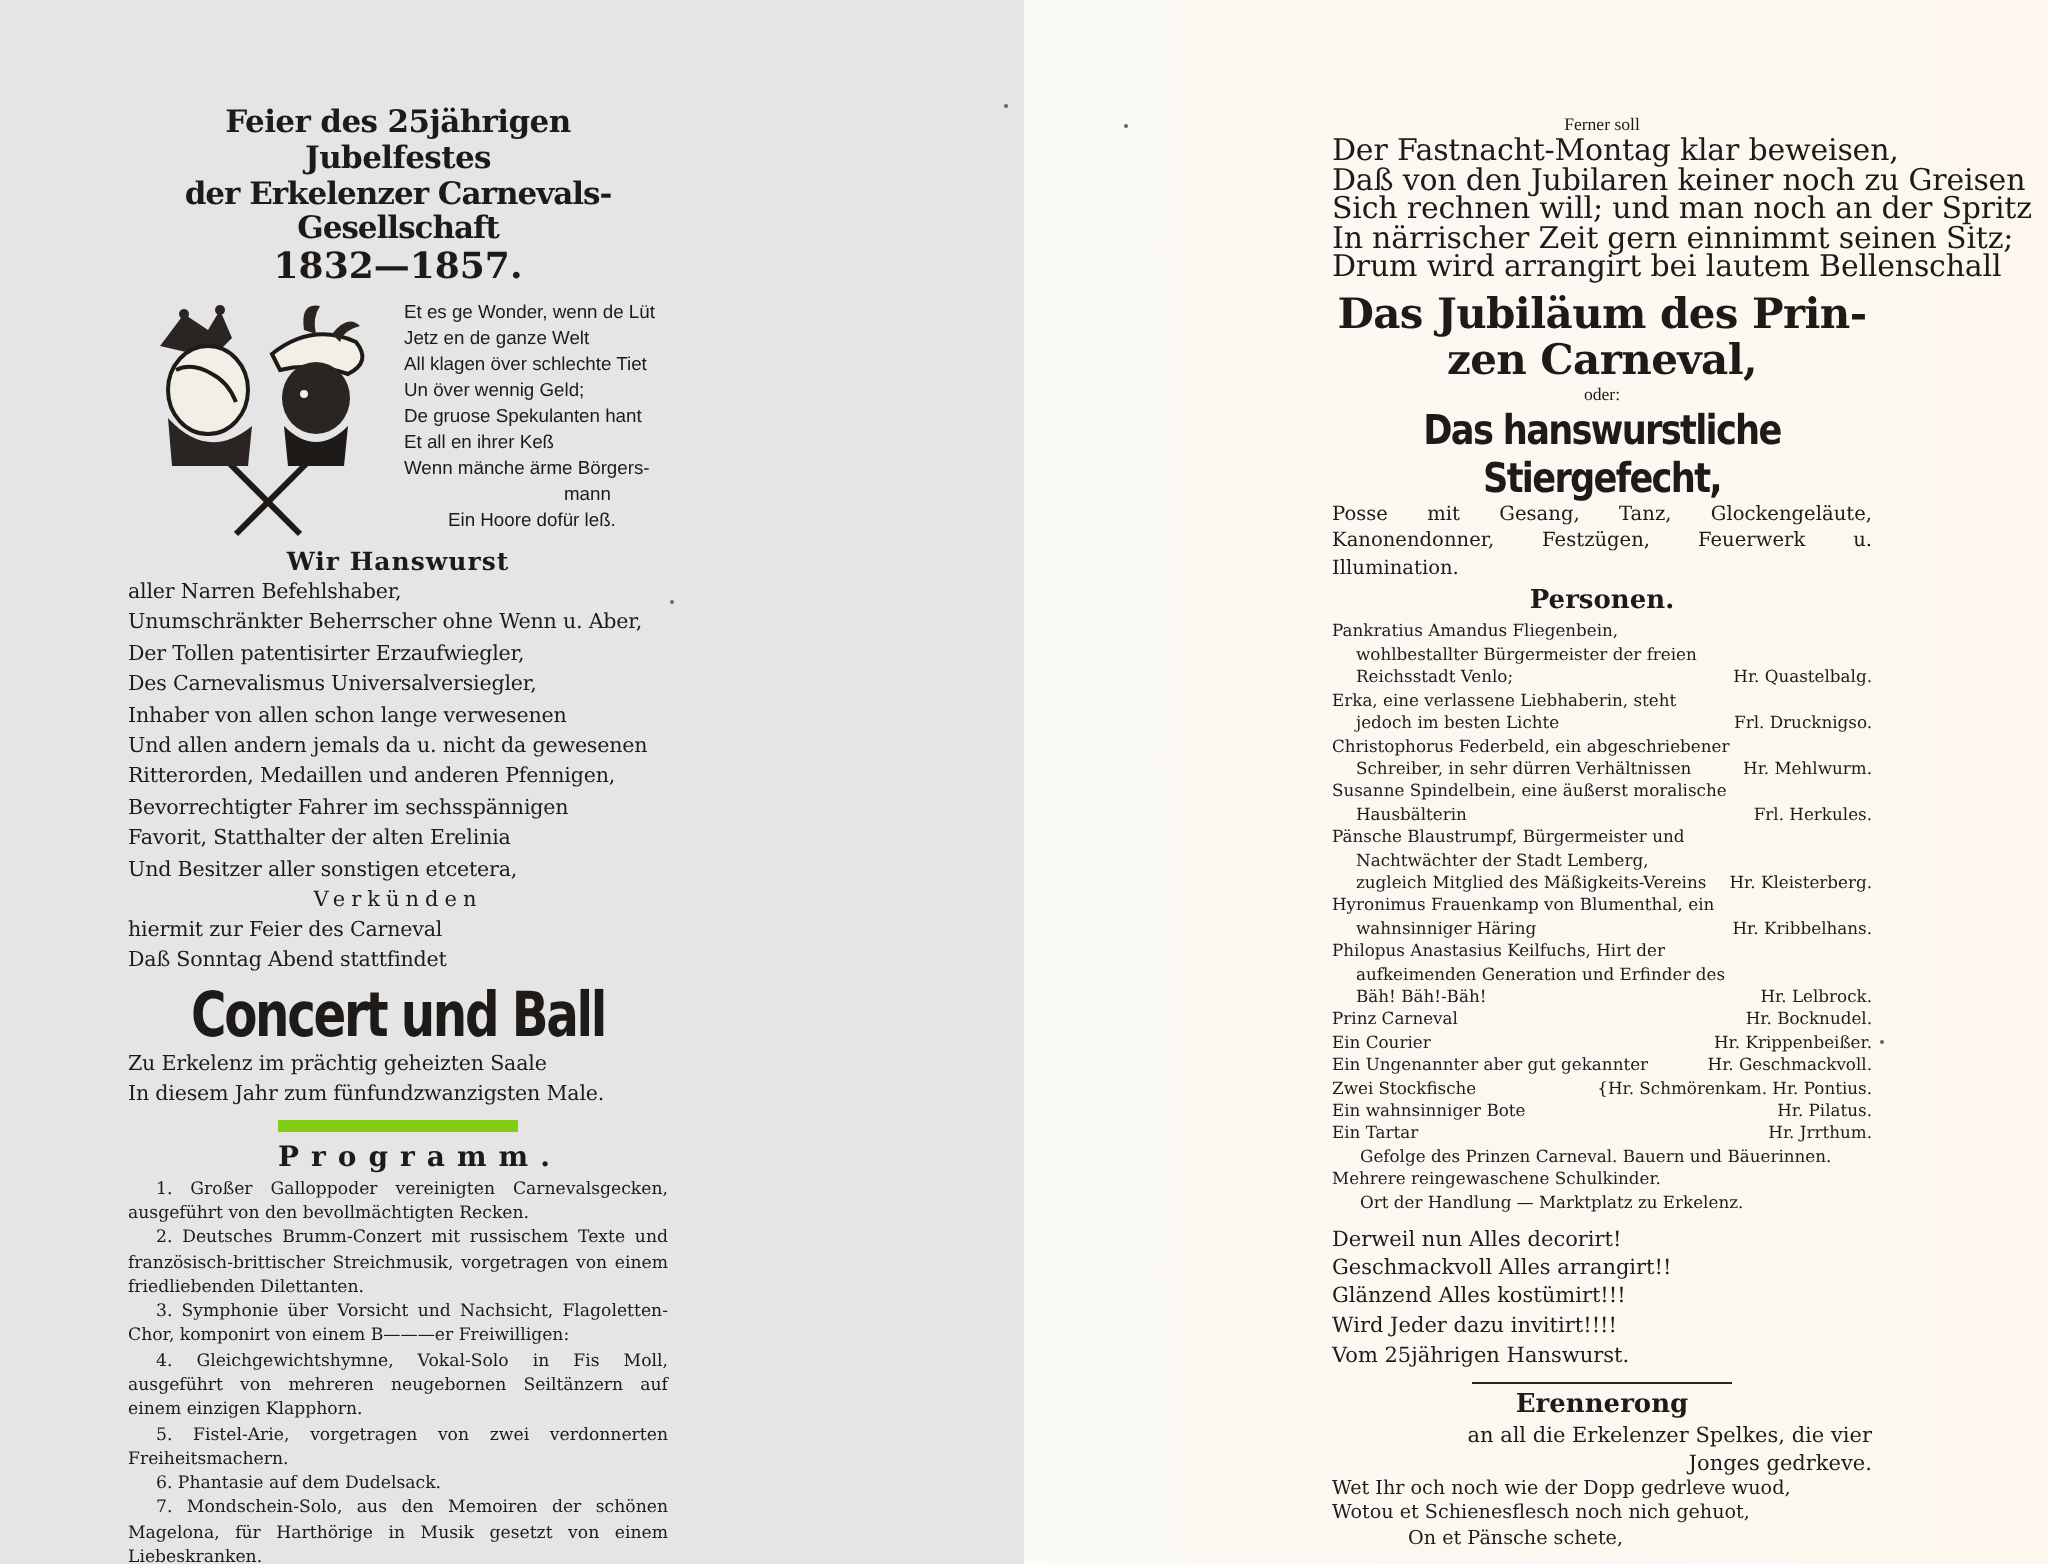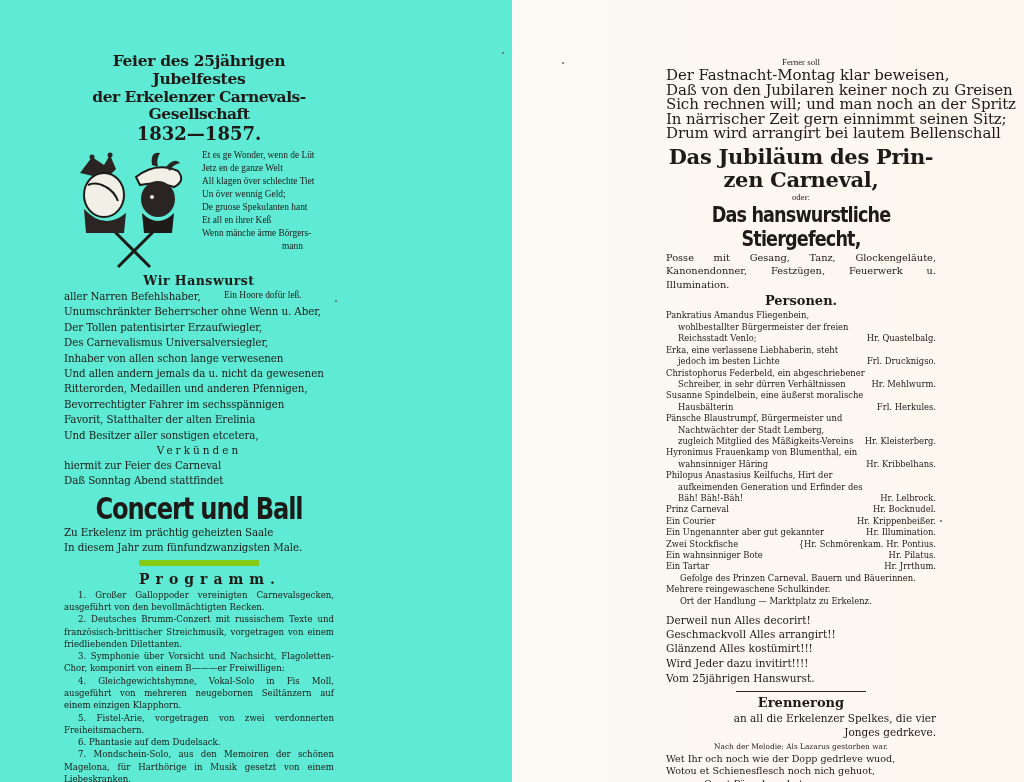--- a/index.html
+++ b/index.html
@@ -3,33 +3,33 @@
 <meta charset="utf-8">
 <style>
   html, body { margin: 0; padding: 0; }
   body {
     width: 1024px; height: 782px; overflow: hidden; position: relative;
     background: #fbfaf5;
     font-family: "DejaVu Serif", serif;
     color: #1d1a17;
   }
   .page { position: absolute; top: 0; height: 782px; }
-  .page-left { left: 0; width: 512px; background: #5eead4; }
+  .page-left { left: 0; width: 512px; background: #e5e5e5; }
   .page-right { left: 512px; width: 512px; background: linear-gradient(90deg,#fbfaf4 0%,#fcf8f1 40%,#fdf7ef 100%); }
   .col { position: absolute; }
   .left-col { left: 64px; top: 52px; width: 270px; }
   .right-col { left: 666px; top: 56px; width: 270px; }
   .title-block { text-align: center; font-family: "DejaVu Serif", serif; font-weight: bold; line-height: 1.15; }
   .title-l1 { font-size: 15.5px; letter-spacing: -0.3px; }
   .title-l2 { font-size: 15.5px; letter-spacing: -0.5px; }
   .title-years { font-size: 18px; margin-top: 1px; }
   .intro-wrap { position: relative; height: 126px; margin-top: 2px; }
   .illustration { position: absolute; left: 6px; top: 4px; width: 122px; height: 118px; }
-  .dialect-verse { position: absolute; left: 138px; top: 2px; width: 134px; font-size: 9.4px; line-height: 13px; font-family: Liberation Serif, serif; }
-  .dialect-verse .ind { padding-left: 22px; margin-top: 36px; }
+  .dialect-verse { position: absolute; left: 138px; top: 2px; width: 134px; font-size: 9.4px; line-height: 13px; font-family: Liberation Sans, sans-serif; }
+  .dialect-verse .ind { padding-left: 22px; }
   .dialect-verse .ind2 { padding-left: 80px; }
   .proclaim { text-align: center; font-weight: bold; font-size: 12.5px; letter-spacing: 0.5px; margin: 0; line-height: 16px; }
   .body-text { font-size: 10.3px; line-height: 15.4px; white-space: nowrap; letter-spacing: -0.1px; }
   .spaced { text-align: center; letter-spacing: 3px; font-size: 10.5px; line-height: 15px; }
   .concert-title { text-align: center; font-family: "DejaVu Sans", sans-serif; font-weight: bold; font-size: 31px; line-height: 34px; letter-spacing: -1.5px; transform: scaleX(0.78); transform-origin: center; margin: 2px 0 0 0; }
   .program-head { text-align: center; font-weight: bold; font-size: 14px; letter-spacing: 6px; line-height: 20px; margin-top: 4px; border-top: 6px solid #84cc16; width: 120px; margin-left: auto; margin-right: auto; padding-top: 3px; }
   .prog { font-size: 8.6px; line-height: 12.3px; text-align: justify; }
   .prog .item { text-indent: 14px; }
 
   .r-body { font-size: 15px; line-height: 14.6px; white-space: nowrap; letter-spacing: -0.1px; }
@@ -196,21 +196,21 @@
     <div class="row">
         <span class="role wide">Prinz Carneval</span>
         <span class="actor">Hr. Bocknudel.</span>
       </div>
     <div class="row">
         <span class="role wide">Ein Courier</span>
         <span class="actor">Hr. Krippenbeißer.</span>
       </div>
     <div class="row">
         <span class="role wide">Ein Ungenannter aber gut gekannter</span>
-        <span class="actor">Hr. Illumination.</span>
+        <span class="actor">Hr. Geschmackvoll.</span>
       </div>
     <div class="row">
         <span class="role wide">Zwei Stockfische</span>
         <span class="actor">{Hr. Schmörenkam. Hr. Pontius.</span>
       </div>
     <div class="row">
         <span class="role wide">Ein wahnsinniger Bote</span>
         <span class="actor">Hr. Pilatus.</span>
       </div>
     <div class="row">
@@ -226,21 +226,20 @@
     <div>Geschmackvoll Alles arrangirt!!</div>
     <div>Glänzend Alles kostümirt!!!</div>
     <div>Wird Jeder dazu invitirt!!!!</div>
   </div>
   <div class="signature">Vom 25jährigen Hanswurst.</div>
   <div class="rule"></div>
 
   <div class="memory-head">Erennerong</div>
   <div class="memory-sub">an all die Erkelenzer Spelkes, die vier</div>
   <div class="memory-sub">Jonges gedrkeve.</div>
-  <div class="melody">Nach der Melodie: Als Lazarus gestorben war.</div>
   <div class="song">
     <div>Wet Ihr och noch wie der Dopp gedrleve wuod,</div>
     <div>Wotou et Schienesflesch noch nich gehuot,</div>
     <div class="ind">On et Pänsche schete,</div>
 
   </div>
 </div>
 
 <div class="speck" style="left:502px;top:52px"></div>
 <div class="speck" style="left:562px;top:62px"></div>

